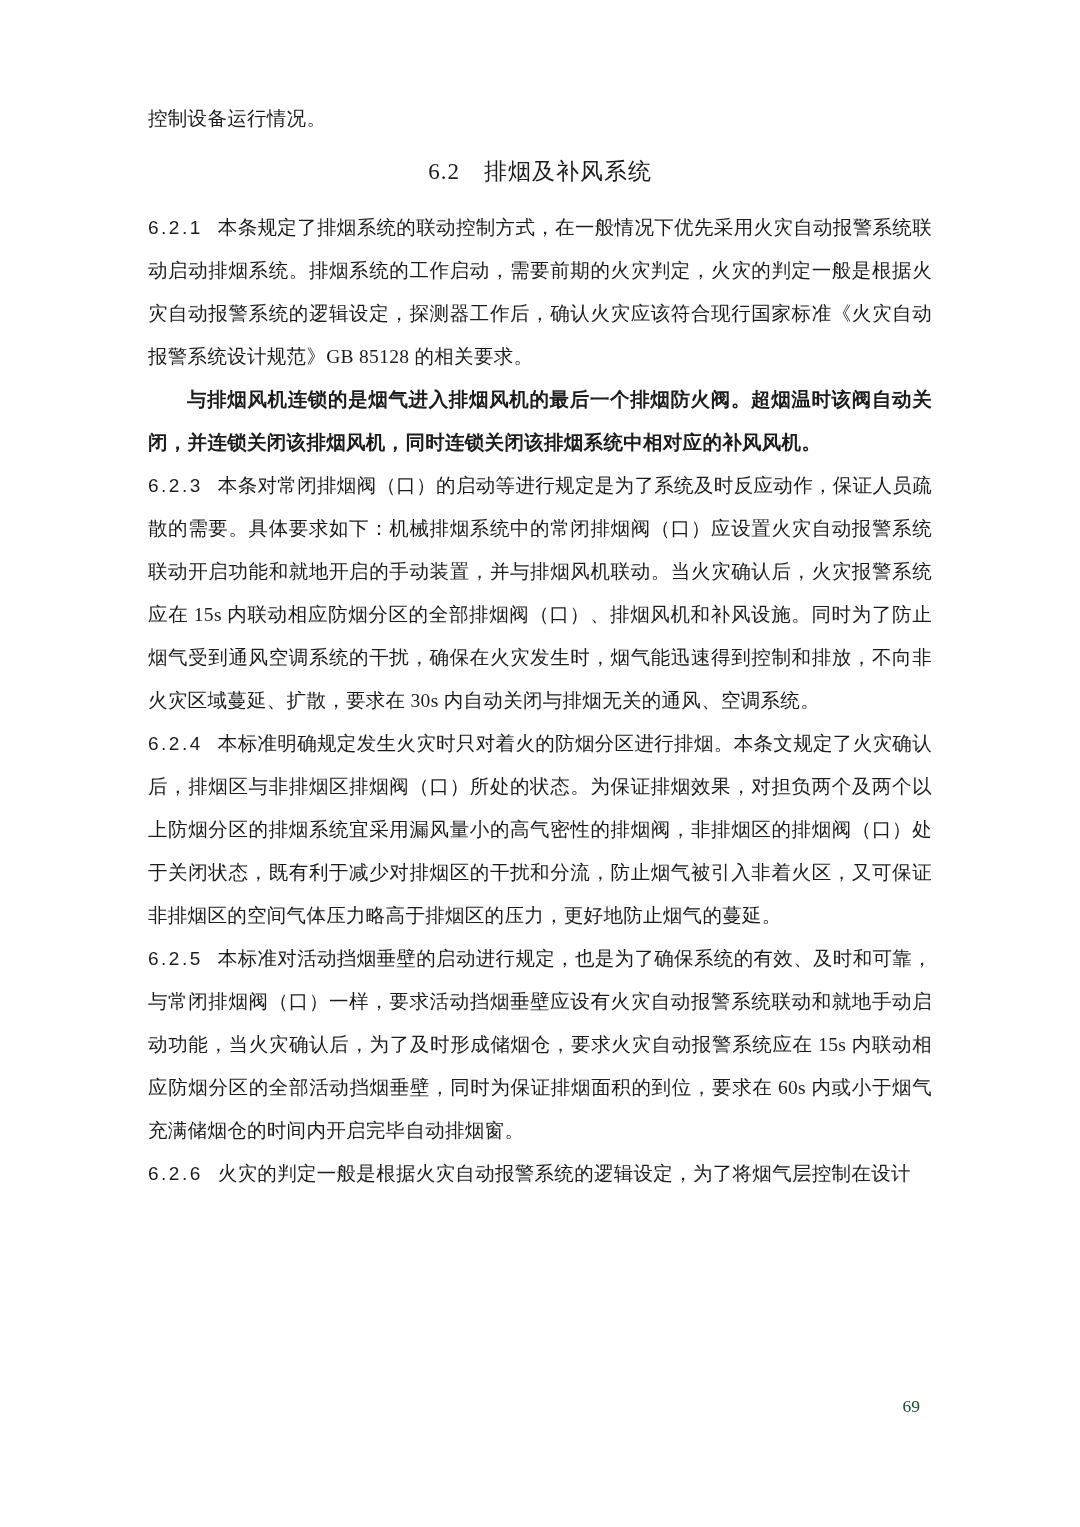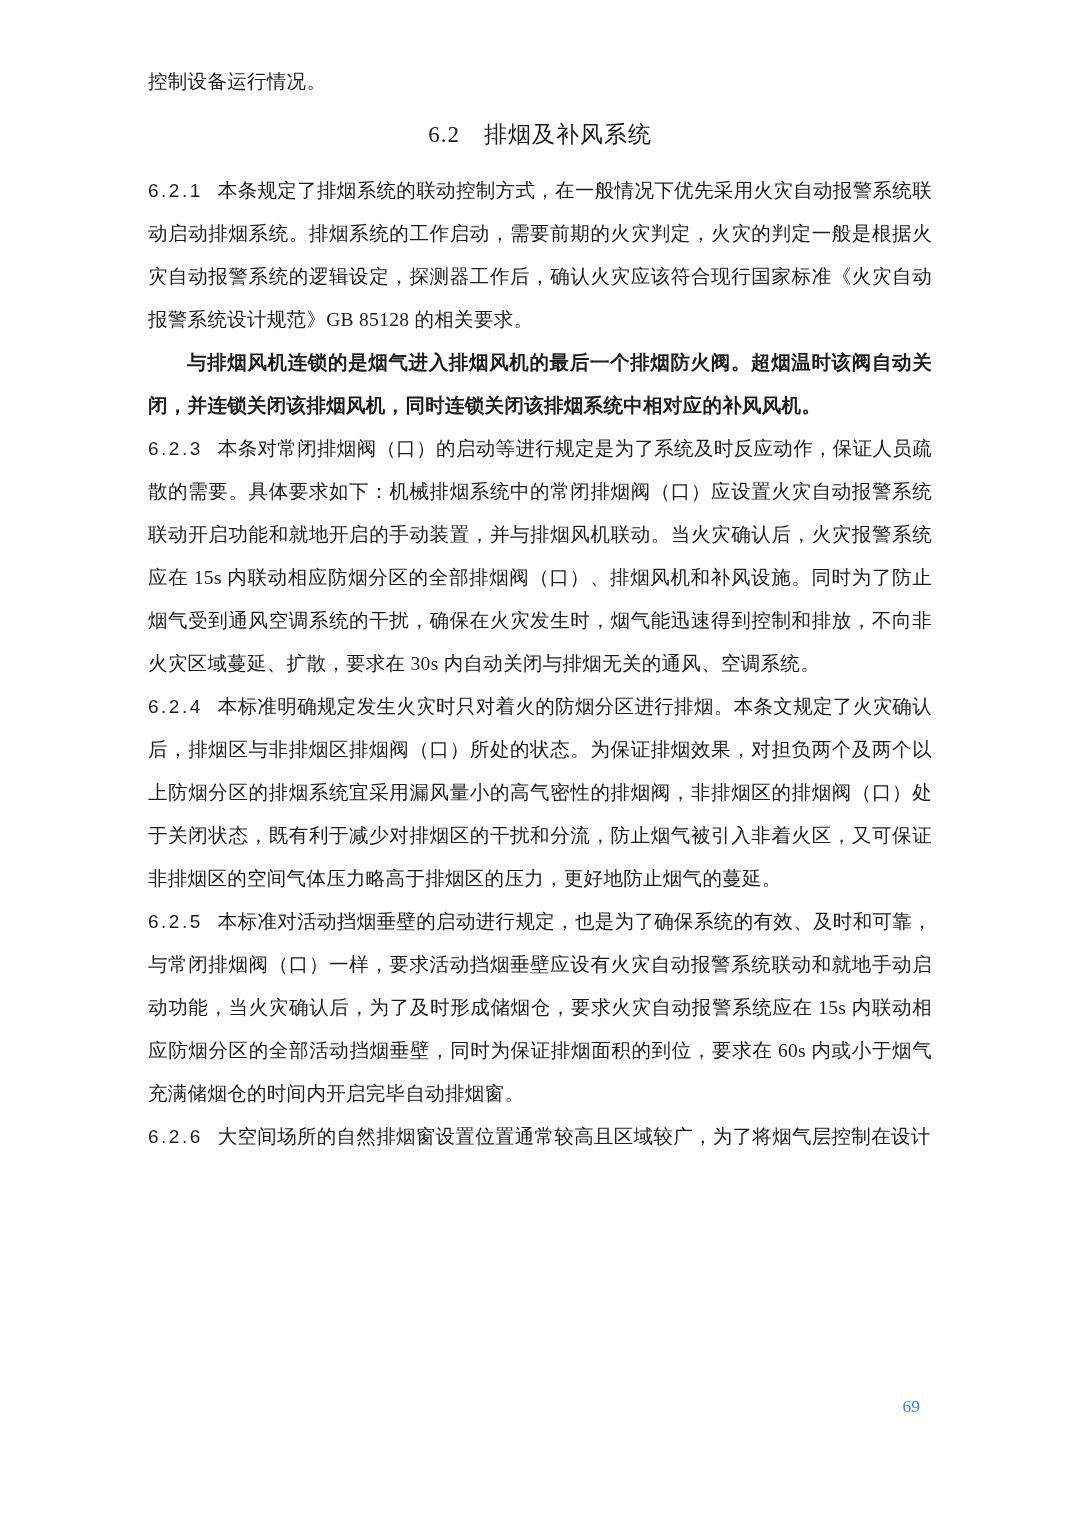--- a/index.html
+++ b/index.html
@@ -7,21 +7,21 @@
     padding: 0;
     background: #ffffff;
   }
   .page {
     position: relative;
     width: 1080px;
     height: 1527px;
     margin: 0 auto;
     background: #ffffff;
     box-sizing: border-box;
-    padding: 60px 148px 0 148px;
+    padding: 97px 148px 0 148px;
     font-family: "Liberation Serif", "DejaVu Serif", serif;
     color: #1c1c1c;
     overflow: hidden;
   }
   .para {
     margin: 0;
     font-size: 19.5px;
     line-height: 43px;
     text-align: justify;
     letter-spacing: 0.3px;
@@ -48,21 +48,21 @@
   .section-heading .heading-num {
     margin-right: 24px;
     letter-spacing: 1px;
   }
   .page-number {
     position: absolute;
     top: 1394px;
     right: 160px;
     font-size: 17.5px;
     line-height: 24px;
-    color: #3b82f6;
+    color: #14532d;
   }
 </style>
 </head>
 <body>
 
 <div class="page">
 
   <p class="para"><span>控制设备运行情况。</span></p>
 
   <h2 class="section-heading"><span class="heading-num">6.2</span><span>排烟及补风系统</span></h2>
@@ -71,17 +71,17 @@
 
 
   <p class="para indent"><span>与排烟风机连锁的是烟气进入排烟风机的最后一个排烟防火阀。超烟温时该阀自动关闭，并连锁关闭该排烟风机，同时连锁关闭该排烟系统中相对应的补风风机。</span></p>
 
   <p class="para"><span class="clause-num">6.2.3</span><span>本条对常闭排烟阀（口）的启动等进行规定是为了系统及时反应动作，保证人员疏散的需要。具体要求如下：机械排烟系统中的常闭排烟阀（口）应设置火灾自动报警系统联动开启功能和就地开启的手动装置，并与排烟风机联动。当火灾确认后，火灾报警系统应在 15s 内联动相应防烟分区的全部排烟阀（口）、排烟风机和补风设施。同时为了防止烟气受到通风空调系统的干扰，确保在火灾发生时，烟气能迅速得到控制和排放，不向非火灾区域蔓延、扩散，要求在 30s 内自动关闭与排烟无关的通风、空调系统。</span></p>
 
   <p class="para"><span class="clause-num">6.2.4</span><span>本标准明确规定发生火灾时只对着火的防烟分区进行排烟。本条文规定了火灾确认后，排烟区与非排烟区排烟阀（口）所处的状态。为保证排烟效果，对担负两个及两个以上防烟分区的排烟系统宜采用漏风量小的高气密性的排烟阀，非排烟区的排烟阀（口）处于关闭状态，既有利于减少对排烟区的干扰和分流，防止烟气被引入非着火区，又可保证非排烟区的空间气体压力略高于排烟区的压力，更好地防止烟气的蔓延。</span></p>
 
   <p class="para"><span class="clause-num">6.2.5</span><span>本标准对活动挡烟垂壁的启动进行规定，也是为了确保系统的有效、及时和可靠，与常闭排烟阀（口）一样，要求活动挡烟垂壁应设有火灾自动报警系统联动和就地手动启动功能，当火灾确认后，为了及时形成储烟仓，要求火灾自动报警系统应在 15s 内联动相应防烟分区的全部活动挡烟垂壁，同时为保证排烟面积的到位，要求在 60s 内或小于烟气充满储烟仓的时间内开启完毕自动排烟窗。</span></p>
 
-  <p class="para"><span class="clause-num">6.2.6</span><span>大空间场所的自然排烟窗设置位置通常较高且区域较广，为了将烟气层控制在设计</span></p>
+  <p class="para"><span class="clause-num">6.2.6</span><span>火灾的判定一般是根据火灾自动报警系统的逻辑设定，为了将烟气层控制在设计</span></p>
 
   <div class="page-number">69</div>
 
 </div>
 
 </body></html>

